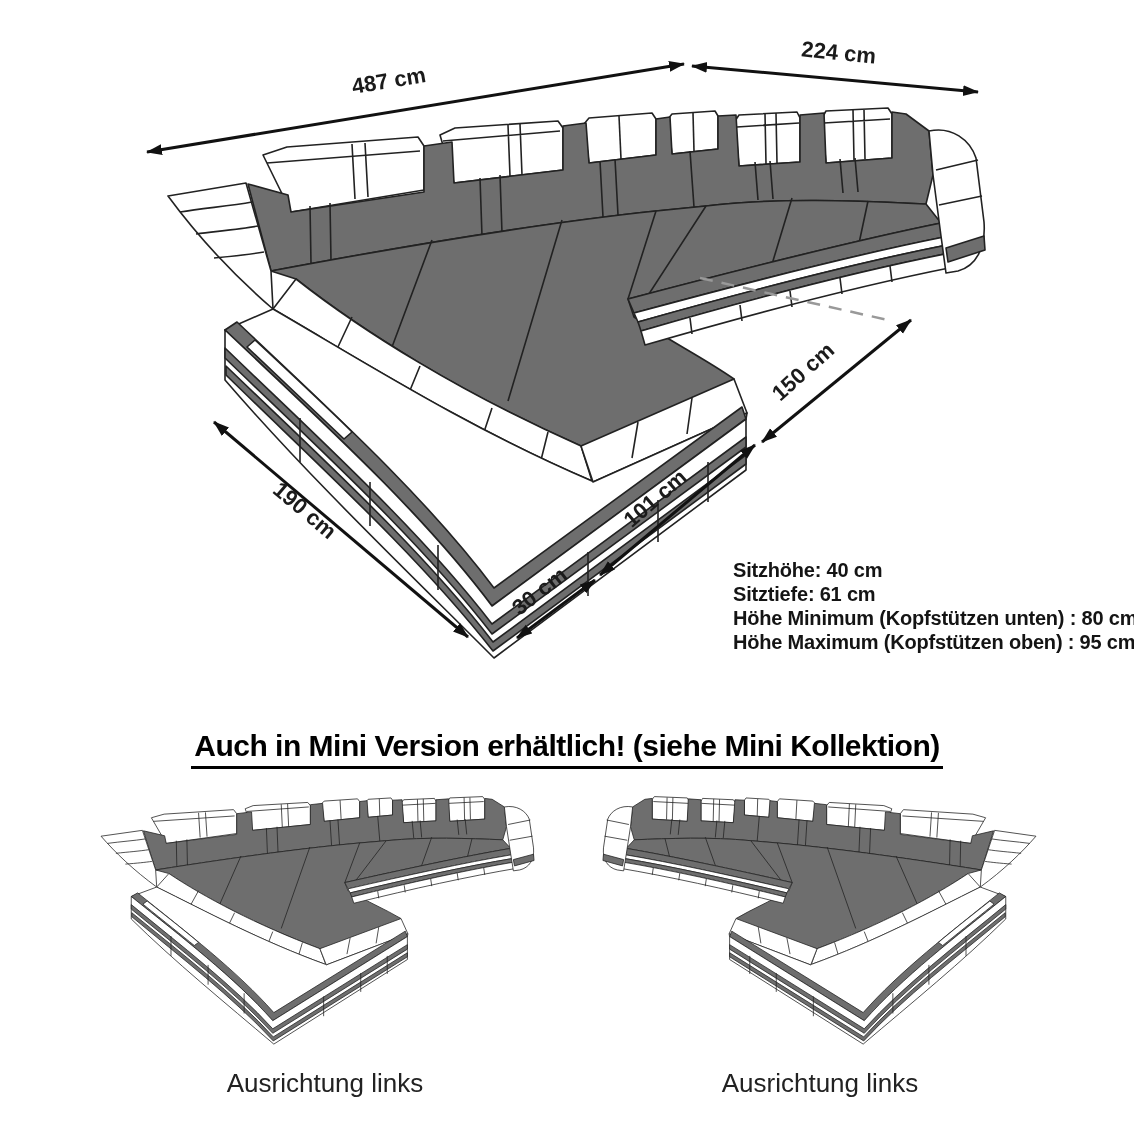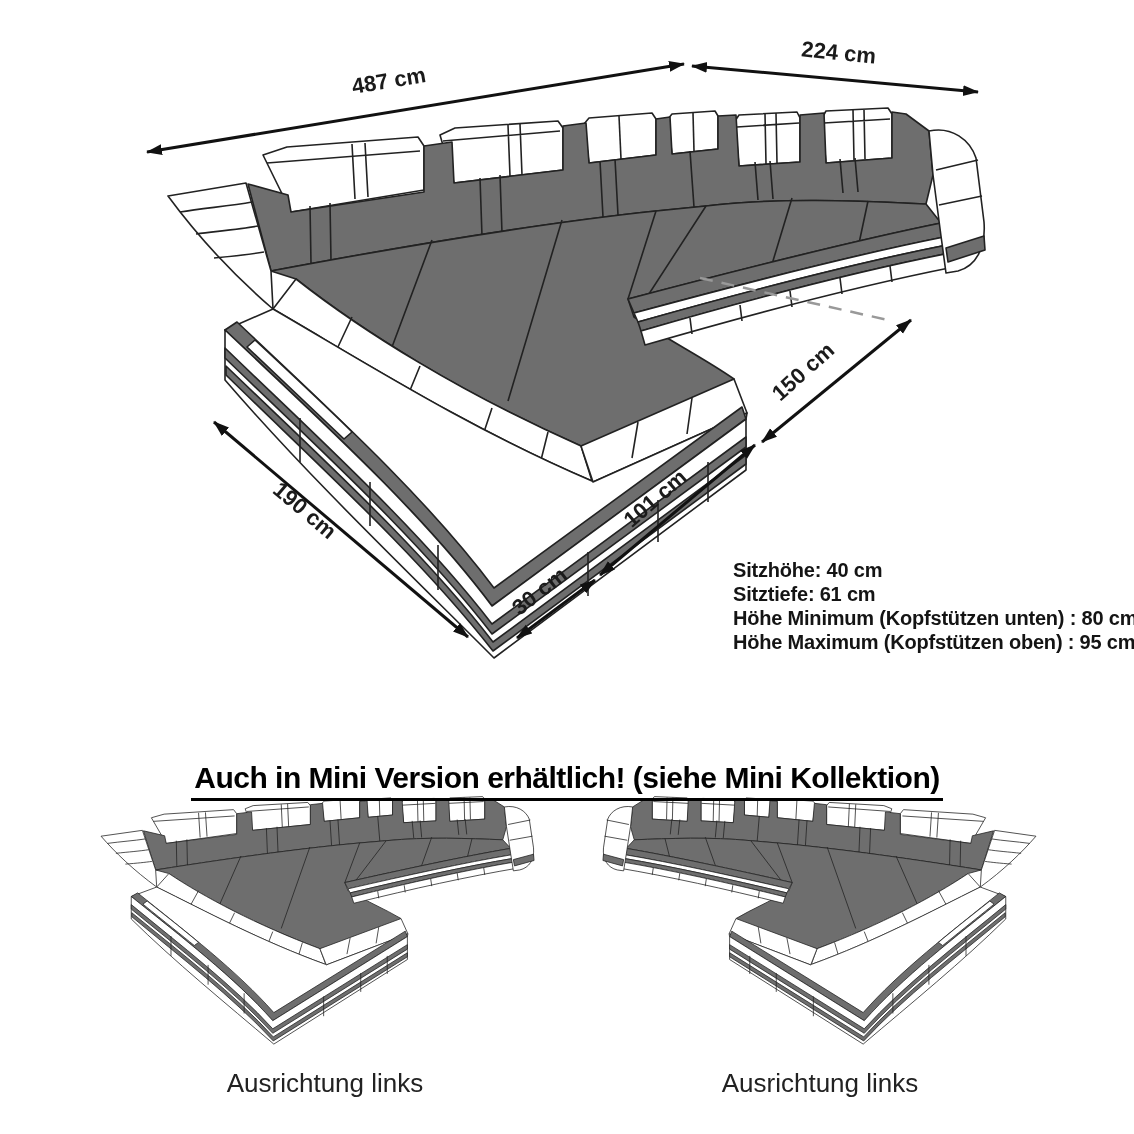--- a/index.html
+++ b/index.html
@@ -14,21 +14,21 @@
   .dim-label{
     font-family:"Liberation Sans", sans-serif;
     font-size:22px;font-weight:700;fill:#1b1b1b;
   }
   #specs{
     position:absolute;left:733px;top:558px;
     font-size:20px;font-weight:700;color:#141414;
     line-height:24px;letter-spacing:-0.2px;white-space:nowrap;
   }
   #mini-heading-wrap{
-    position:absolute;left:0;top:729px;width:1134px;text-align:center;margin-top:32px;
+    position:absolute;left:0;top:729px;width:1134px;text-align:center;
   }
   #mini-heading-wrap span{
     display:inline-block;
     font-size:30px;font-weight:700;color:#000;
     letter-spacing:-0.5px;
     border-bottom:3px solid #000;
     padding:0 3px 3px 3px;
   }
   .mini-label{
     position:absolute;top:1068px;width:320px;text-align:center;

